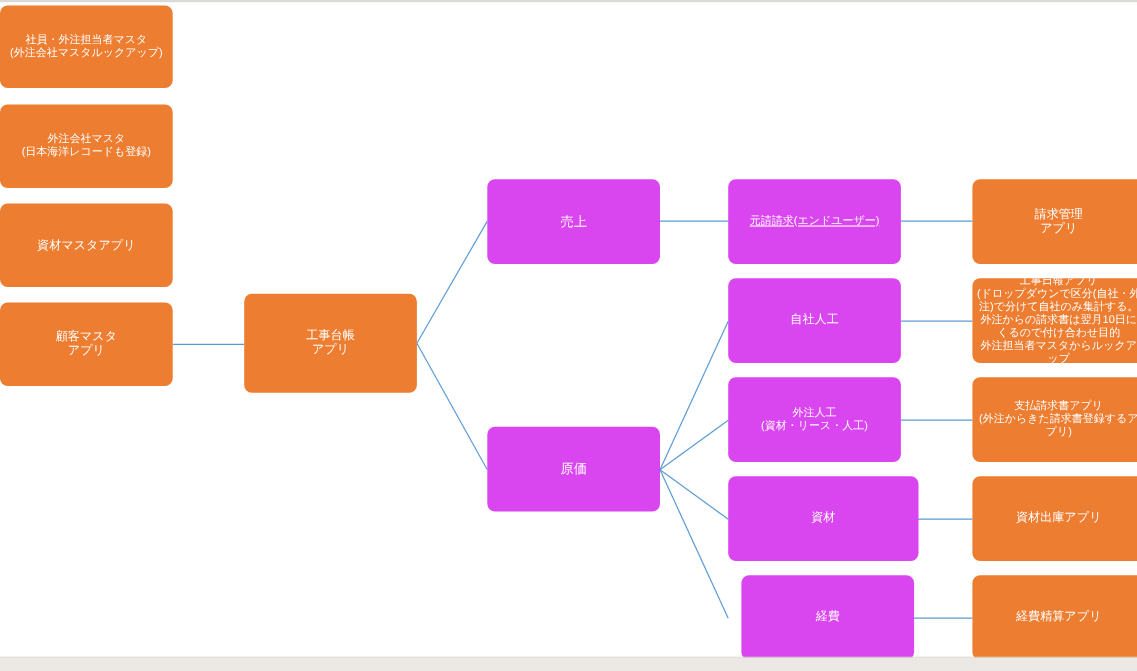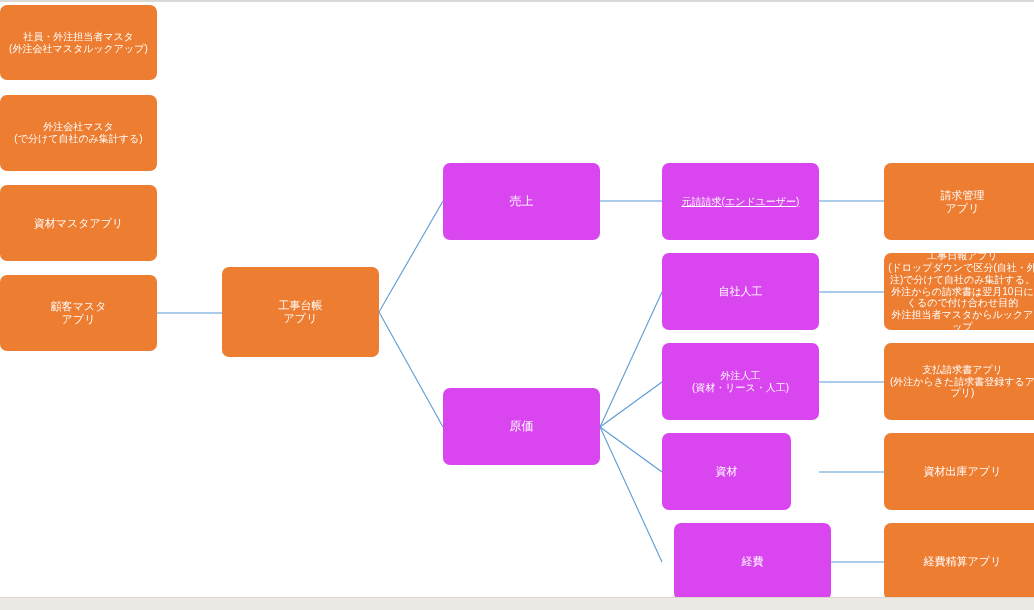--- a/index.html
+++ b/index.html
@@ -99,33 +99,33 @@
       <line x1="819" y1="292" x2="884" y2="292" stroke="#5B9BD5" stroke-width="1.1"></line>
       <line x1="819" y1="382" x2="884" y2="382" stroke="#5B9BD5" stroke-width="1.1"></line>
       <line x1="819" y1="472" x2="884" y2="472" stroke="#5B9BD5" stroke-width="1.1"></line>
       <line x1="819" y1="562" x2="884" y2="562" stroke="#5B9BD5" stroke-width="1.1"></line>
     </svg>
 
   <div id="nodes">
       <div class="node orange fs-10" style="left: 0px; top: 5px; width: 157px; height: 75px;">社員・外注担当者マスタ
 (外注会社マスタルックアップ)</div>
       <div class="node orange fs-10" style="left: 0px; top: 95px; width: 157px; height: 76px;">外注会社マスタ
-(で分けて自社のみ集計する)</div>
+(日本海洋レコードも登録)</div>
       <div class="node orange fs-11" style="left: 0px; top: 185px; width: 157px; height: 76px;">資材マスタアプリ</div>
       <div class="node orange fs-11" style="left: 0px; top: 275px; width: 157px; height: 76px;">顧客マスタ
 アプリ</div>
       <div class="node orange fs-11" style="left: 222px; top: 267px; width: 157px; height: 90px;">工事台帳
 アプリ</div>
       <div class="node blue fs-12" style="left: 443px; top: 163px; width: 157px; height: 77px;">売上</div>
       <div class="node blue fs-12" style="left: 443px; top: 388px; width: 157px; height: 77px;">原価</div>
       <div class="node blue fs-10" style="left: 662px; top: 163px; width: 157px; height: 77px; text-decoration: underline;">元請請求(エンドユーザー)</div>
       <div class="node blue fs-11" style="left: 662px; top: 253px; width: 157px; height: 77px; text-align: right;">自社人工</div>
       <div class="node blue fs-10" style="left: 662px; top: 343px; width: 157px; height: 77px;">外注人工
 (資材・リース・人工)</div>
-      <div class="node blue fs-11" style="left: 662px; top: 433px; width: 129px; height: 77px;">資材</div>
+      <div class="node blue fs-11" style="left: 662px; top: 433px; width: 173px; height: 77px;">資材</div>
       <div class="node blue fs-11" style="left: 662px; top: 523px; width: 157px; height: 77px; margin-left: 12px;">経費</div>
       <div class="node orange fs-11" style="left: 884px; top: 163px; width: 157px; height: 77px;">請求管理
 アプリ</div>
       <div class="node orange fs-10" style="left: 884px; top: 253px; width: 157px; height: 77px;">工事日報アプリ
 (ドロップダウンで区分(自社・外注)で分けて自社のみ集計する。外注からの請求書は翌月10日にくるので付け合わせ目的
 外注担当者マスタからルックアップ</div>
       <div class="node orange fs-10" style="left: 884px; top: 343px; width: 157px; height: 77px;">支払請求書アプリ
 (外注からきた請求書登録するアプリ)</div>
       <div class="node orange fs-11" style="left: 884px; top: 433px; width: 157px; height: 77px;">資材出庫アプリ</div>
       <div class="node orange fs-11" style="left: 884px; top: 523px; width: 157px; height: 77px;">経費精算アプリ</div>

